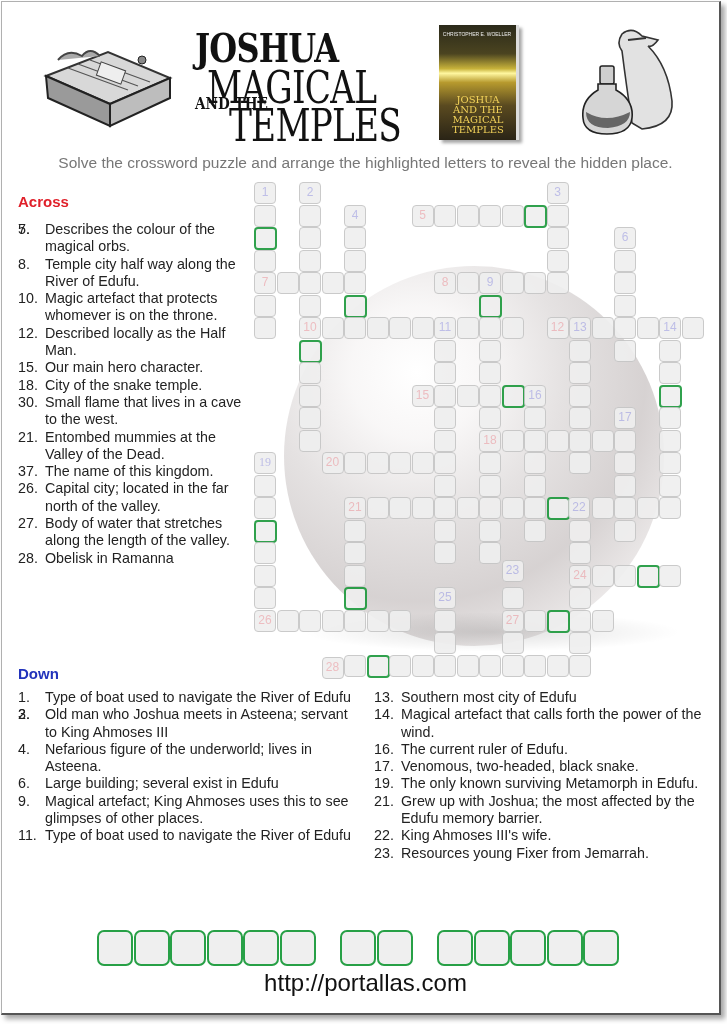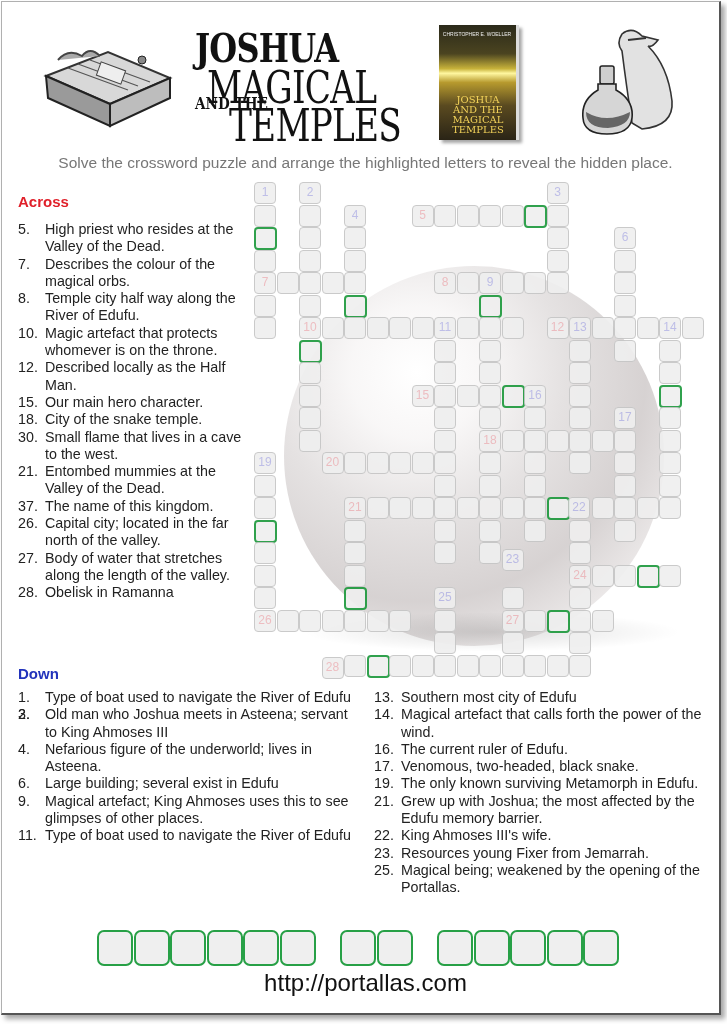--- a/index.html
+++ b/index.html
@@ -69,21 +69,21 @@
     <path d="M46,16 l18,-2" stroke="#333" stroke-width="2"></path>
     <rect x="18" y="42" width="14" height="18" rx="2" fill="#cfcfcf" stroke="#222" stroke-width="1.5"></rect>
     <path d="M16,60 h18 v6 q18,10 16,28 q-2,16 -25,16 q-23,0 -24,-16 q-2,-18 15,-28z" fill="#d6d6d6" stroke="#222" stroke-width="1.6"></path>
     <path d="M4,88 q20,12 44,0 q0,14 -22,16 q-22,0 -22,-16z" fill="#666"></path>
   </svg>
 
   <div class="instruction">Solve the crossword puzzle and arrange the highlighted letters to reveal the hidden place.</div>
 
   <div class="sec-title across-title">Across</div>
   <ul class="clues across-list" id="across-list">
-      <li><span class="num">5.</span><span>High priest who resides at the Valley of the Dead.</span></li>
+      <li><span class="num">5.</span></li>
       <li><span class="num">7.</span><span>Describes the colour of the magical orbs.</span></li>
       <li><span class="num">8.</span><span>Temple city half way along the River of Edufu.</span></li>
       <li><span class="num">10.</span><span>Magic artefact that protects whomever is on the throne.</span></li>
       <li><span class="num">12.</span><span>Described locally as the Half Man.</span></li>
       <li><span class="num">15.</span><span>Our main hero character.</span></li>
       <li><span class="num">18.</span><span>City of the snake temple.</span></li>
       <li><span class="num">30.</span><span>Small flame that lives in a cave to the west.</span></li>
       <li><span class="num">21.</span><span>Entombed mummies at the Valley of the Dead.</span></li>
       <li><span class="num">37.</span><span>The name of this kingdom.</span></li>
       <li><span class="num">26.</span><span>Capital city; located in the far north of the valley.</span></li>
@@ -240,21 +240,21 @@
         <span class="n down">17</span>
       </div>
       <div class="cell" style="left: 360px; top: 247.5px;"></div>
       <div class="cell" style="left: 360px; top: 270px;"></div>
       <div class="cell" style="left: 360px; top: 292.5px;"></div>
       <div class="cell" style="left: 360px; top: 315px;"></div>
       <div class="cell" style="left: 360px; top: 337.5px;"></div>
       <div class="cell" style="left: 247.5px; top: 247.5px;"></div>
       <div class="cell" style="left: 292.5px; top: 247.5px;"></div>
       <div class="cell" style="left: 337.5px; top: 247.5px;"></div>
-      <div class="cell" style="left: 0px; top: 270px;">
+      <div class="cell" style="left: 0px; top: 270px; font-family: Liberation Serif, serif;">
         <span class="n down">19</span>
       </div>
       <div class="cell" style="left: 0px; top: 292.5px;"></div>
       <div class="cell" style="left: 0px; top: 315px;"></div>
       <div class="cell hl" style="left: 0px; top: 337.5px;"></div>
       <div class="cell" style="left: 0px; top: 360px;"></div>
       <div class="cell" style="left: 0px; top: 382.5px;"></div>
       <div class="cell" style="left: 0px; top: 405px;"></div>
       <div class="cell" style="left: 0px; top: 427.5px;">
         <span class="n across">26</span>
@@ -287,21 +287,21 @@
       <div class="cell" style="left: 90px; top: 427.5px;"></div>
       <div class="cell" style="left: 315px; top: 337.5px;"></div>
       <div class="cell" style="left: 315px; top: 360px;"></div>
       <div class="cell" style="left: 315px; top: 382.5px;">
         <span class="n across">24</span>
       </div>
       <div class="cell" style="left: 315px; top: 405px;"></div>
       <div class="cell" style="left: 315px; top: 427.5px;"></div>
       <div class="cell" style="left: 315px; top: 450px;"></div>
       <div class="cell" style="left: 315px; top: 472.5px;"></div>
-      <div class="cell" style="left: 247.5px; top: 367px;">
+      <div class="cell" style="left: 247.5px; top: 378px;">
         <span class="n down">23</span>
       </div>
       <div class="cell" style="left: 247.5px; top: 405px;"></div>
       <div class="cell" style="left: 247.5px; top: 427.5px;">
         <span class="n across">27</span>
       </div>
       <div class="cell" style="left: 247.5px; top: 450px;"></div>
       <div class="cell" style="left: 247.5px; top: 472.5px;"></div>
       <div class="cell" style="left: 337.5px; top: 382.5px;"></div>
       <div class="cell" style="left: 360px; top: 382.5px;"></div>
@@ -346,21 +346,20 @@
     </ul>
   <ul class="clues down-list2" id="down-list-2">
       <li><span class="num">13.</span><span>Southern most city of Edufu</span></li>
       <li><span class="num">14.</span><span>Magical artefact that calls forth the power of the wind.</span></li>
       <li><span class="num">16.</span><span>The current ruler of Edufu.</span></li>
       <li><span class="num">17.</span><span>Venomous, two-headed, black snake.</span></li>
       <li><span class="num">19.</span><span>The only known surviving Metamorph in Edufu.</span></li>
       <li><span class="num">21.</span><span>Grew up with Joshua; the most affected by the Edufu memory barrier.</span></li>
       <li><span class="num">22.</span><span>King Ahmoses III's wife.</span></li>
       <li><span class="num">23.</span><span>Resources young Fixer from Jemarrah.</span></li>
-      <li><span class="num">25.</span><span>Magical being; weakened by the opening of the Portallas.</span></li>
     </ul>
 
   <div class="answer" id="answer">
       <div class="abox" style="left: 95px;"></div>
       <div class="abox" style="left: 131.5px;"></div>
       <div class="abox" style="left: 168px;"></div>
       <div class="abox" style="left: 204.5px;"></div>
       <div class="abox" style="left: 241px;"></div>
       <div class="abox" style="left: 277.5px;"></div>
       <div class="abox" style="left: 338px;"></div>

